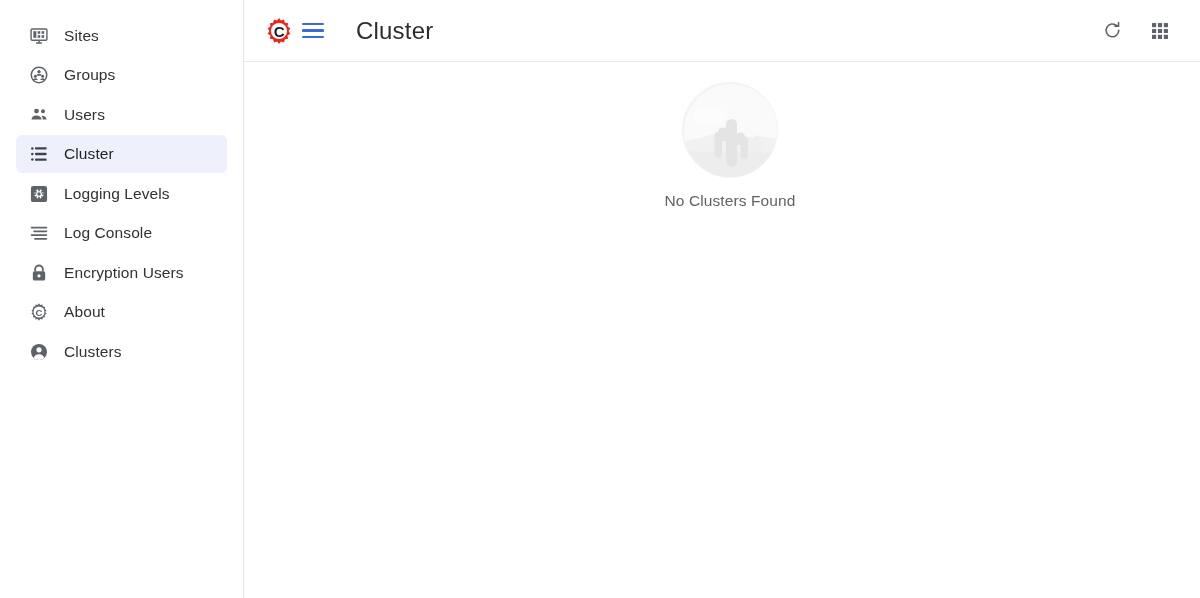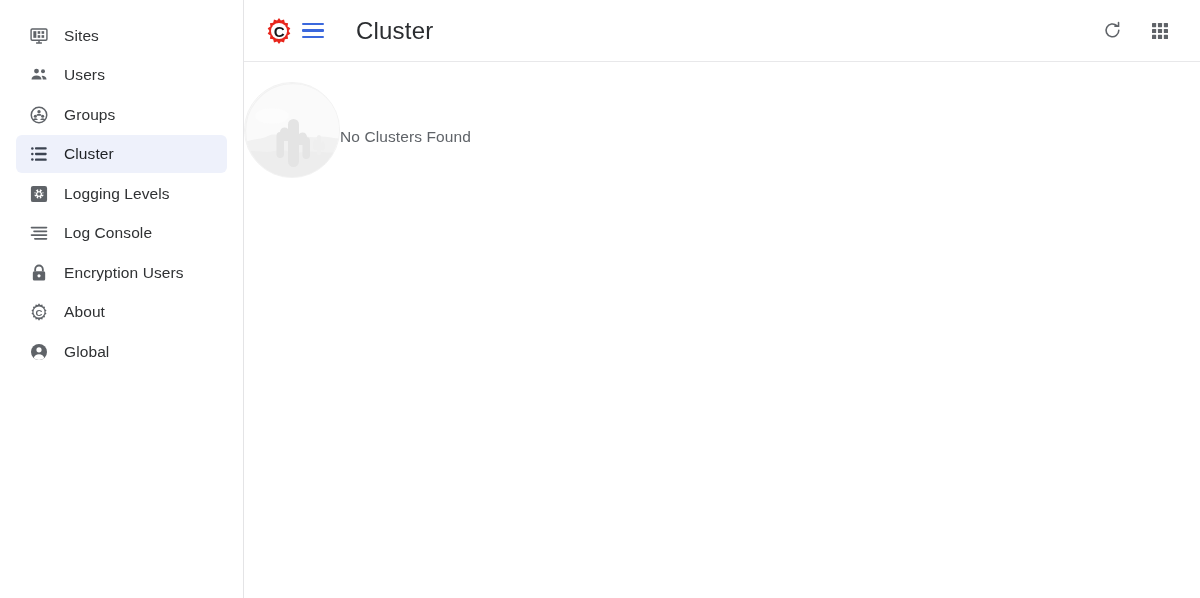--- a/index.html
+++ b/index.html
@@ -136,24 +136,25 @@
   
   .content {
     flex: 1 1 auto;
     position: relative;
     background: #ffffff;
     overflow: hidden;
   }
 
   .empty-state {
     position: absolute;
-    left: 0;
+    left: 16px;
     right: 0;
     top: 20px;
     display: flex;
+    flex-direction: column;
     align-items: center;
   }
 
   .empty-illustration {
     width: 96px;
     height: 96px;
     border-radius: 50%;
     background: #fafafa;
     border: 1px solid #f2f2f2;
     overflow: hidden;
@@ -186,43 +187,43 @@
           <rect x="10.4" y="11" width="3.1" height="3.2" fill="#5f6368" stroke="none"></rect>
           <rect x="15.1" y="11" width="3.1" height="3.2" fill="#5f6368" stroke="none"></rect>
           <path d="M12 17v3M8.5 20.3h7"></path>
         </svg>
       </span>
       <span class="nav-label">Sites</span>
     </div>
 
     <div class="nav-item">
       <span class="nav-icon">
-        <svg width="20" height="20" viewBox="0 0 24 24" fill="#5f6368">
-          <circle cx="9" cy="7.3" r="2.9"></circle>
-          <circle cx="16.8" cy="7.6" r="2.4"></circle>
-          <path d="M3 17.5c0-3.1 2.7-4.9 6-4.9s6 1.8 6 4.9z"></path>
-          <path d="M15.8 12.9c2.7 0 5.2 1.5 5.2 4.1v.5h-4.5v-.6c0-1.5-.5-2.8-1.4-3.8z"></path>
-        </svg>
-      </span>
-      <span class="nav-label">Users</span>
-    </div>
-
-    <div class="nav-item">
-      <span class="nav-icon">
         <svg width="20" height="20" viewBox="0 0 24 24">
           <circle cx="12" cy="12" r="9.3" fill="none" stroke="#5f6368" stroke-width="1.8"></circle>
           <circle cx="12" cy="8" r="2" fill="#5f6368"></circle>
           <circle cx="7.6" cy="13.6" r="1.8" fill="#5f6368"></circle>
           <circle cx="16.4" cy="13.6" r="1.8" fill="#5f6368"></circle>
           <path d="M12 10.4c1.9 0 3.2 1.1 3.2 2.6h-6.4c0-1.5 1.3-2.6 3.2-2.6z" fill="#5f6368"></path>
           <path d="M7.6 15.8c1.7 0 2.9 1 2.9 2.3H4.7c0-1.3 1.2-2.3 2.9-2.3z" fill="#5f6368"></path>
           <path d="M16.4 15.8c1.7 0 2.9 1 2.9 2.3h-5.8c0-1.3 1.2-2.3 2.9-2.3z" fill="#5f6368"></path>
         </svg>
       </span>
       <span class="nav-label">Groups</span>
+    </div>
+
+    <div class="nav-item">
+      <span class="nav-icon">
+        <svg width="20" height="20" viewBox="0 0 24 24" fill="#5f6368">
+          <circle cx="9" cy="7.3" r="2.9"></circle>
+          <circle cx="16.8" cy="7.6" r="2.4"></circle>
+          <path d="M3 17.5c0-3.1 2.7-4.9 6-4.9s6 1.8 6 4.9z"></path>
+          <path d="M15.8 12.9c2.7 0 5.2 1.5 5.2 4.1v.5h-4.5v-.6c0-1.5-.5-2.8-1.4-3.8z"></path>
+        </svg>
+      </span>
+      <span class="nav-label">Users</span>
     </div>
 
     <div class="nav-item active">
       <span class="nav-icon">
         <svg width="20" height="20" viewBox="0 0 24 24" fill="#3c4452">
           <circle cx="4" cy="5.3" r="1.5"></circle>
             <rect x="7.2" y="3.9" width="14" height="2.8" rx="1"></rect>
           <circle cx="4" cy="12" r="1.5"></circle>
             <rect x="7.2" y="10.6" width="14" height="2.8" rx="1"></rect>
           <circle cx="4" cy="18.7" r="1.5"></circle>
@@ -290,21 +291,21 @@
     </div>
 
     <div class="nav-item">
       <span class="nav-icon">
         <svg width="20" height="20" viewBox="0 0 24 24">
           <circle cx="12" cy="12" r="9.6" fill="#5f6368"></circle>
           <circle cx="12" cy="9.4" r="3.1" fill="#ffffff"></circle>
           <path d="M5.6 19.2c.8-2.9 3.3-4.6 6.4-4.6s5.6 1.7 6.4 4.6a9.5 9.5 0 01-12.8 0z" fill="#ffffff"></path>
         </svg>
       </span>
-      <span class="nav-label">Global</span>
+      <span class="nav-label">Clusters</span>
     </div>
 
 
   </nav>
 
   <section class="main">
 
     <header class="topbar">
 
       <span class="brand-logo">

